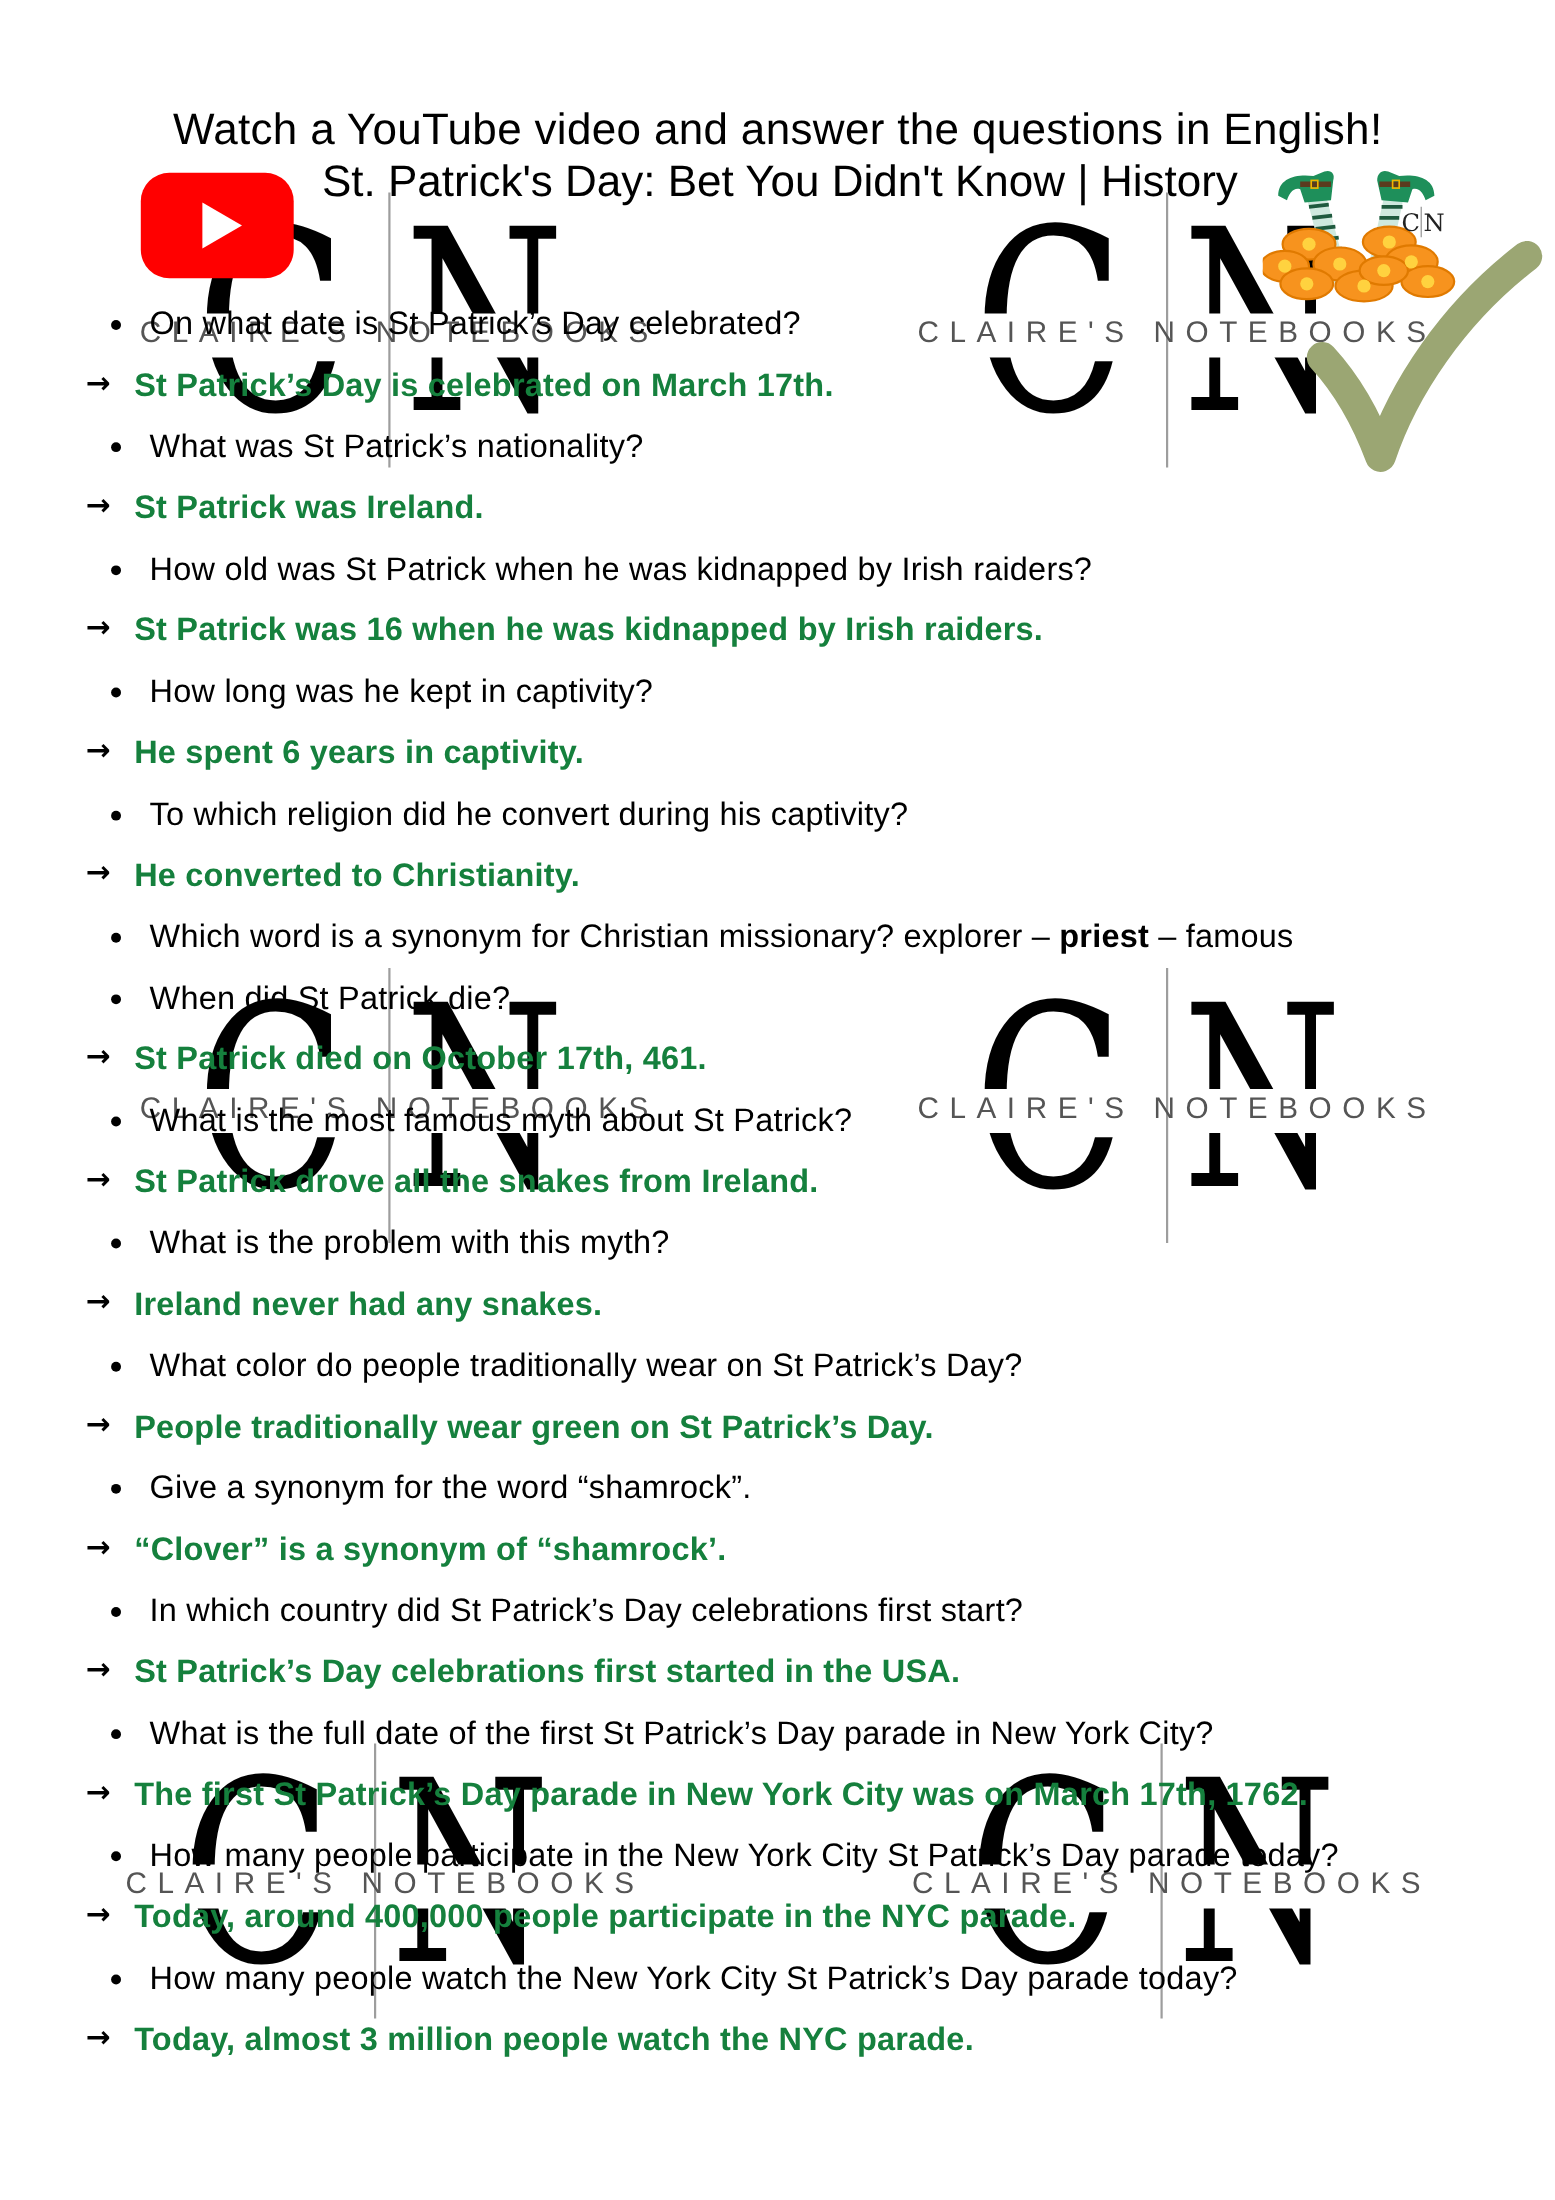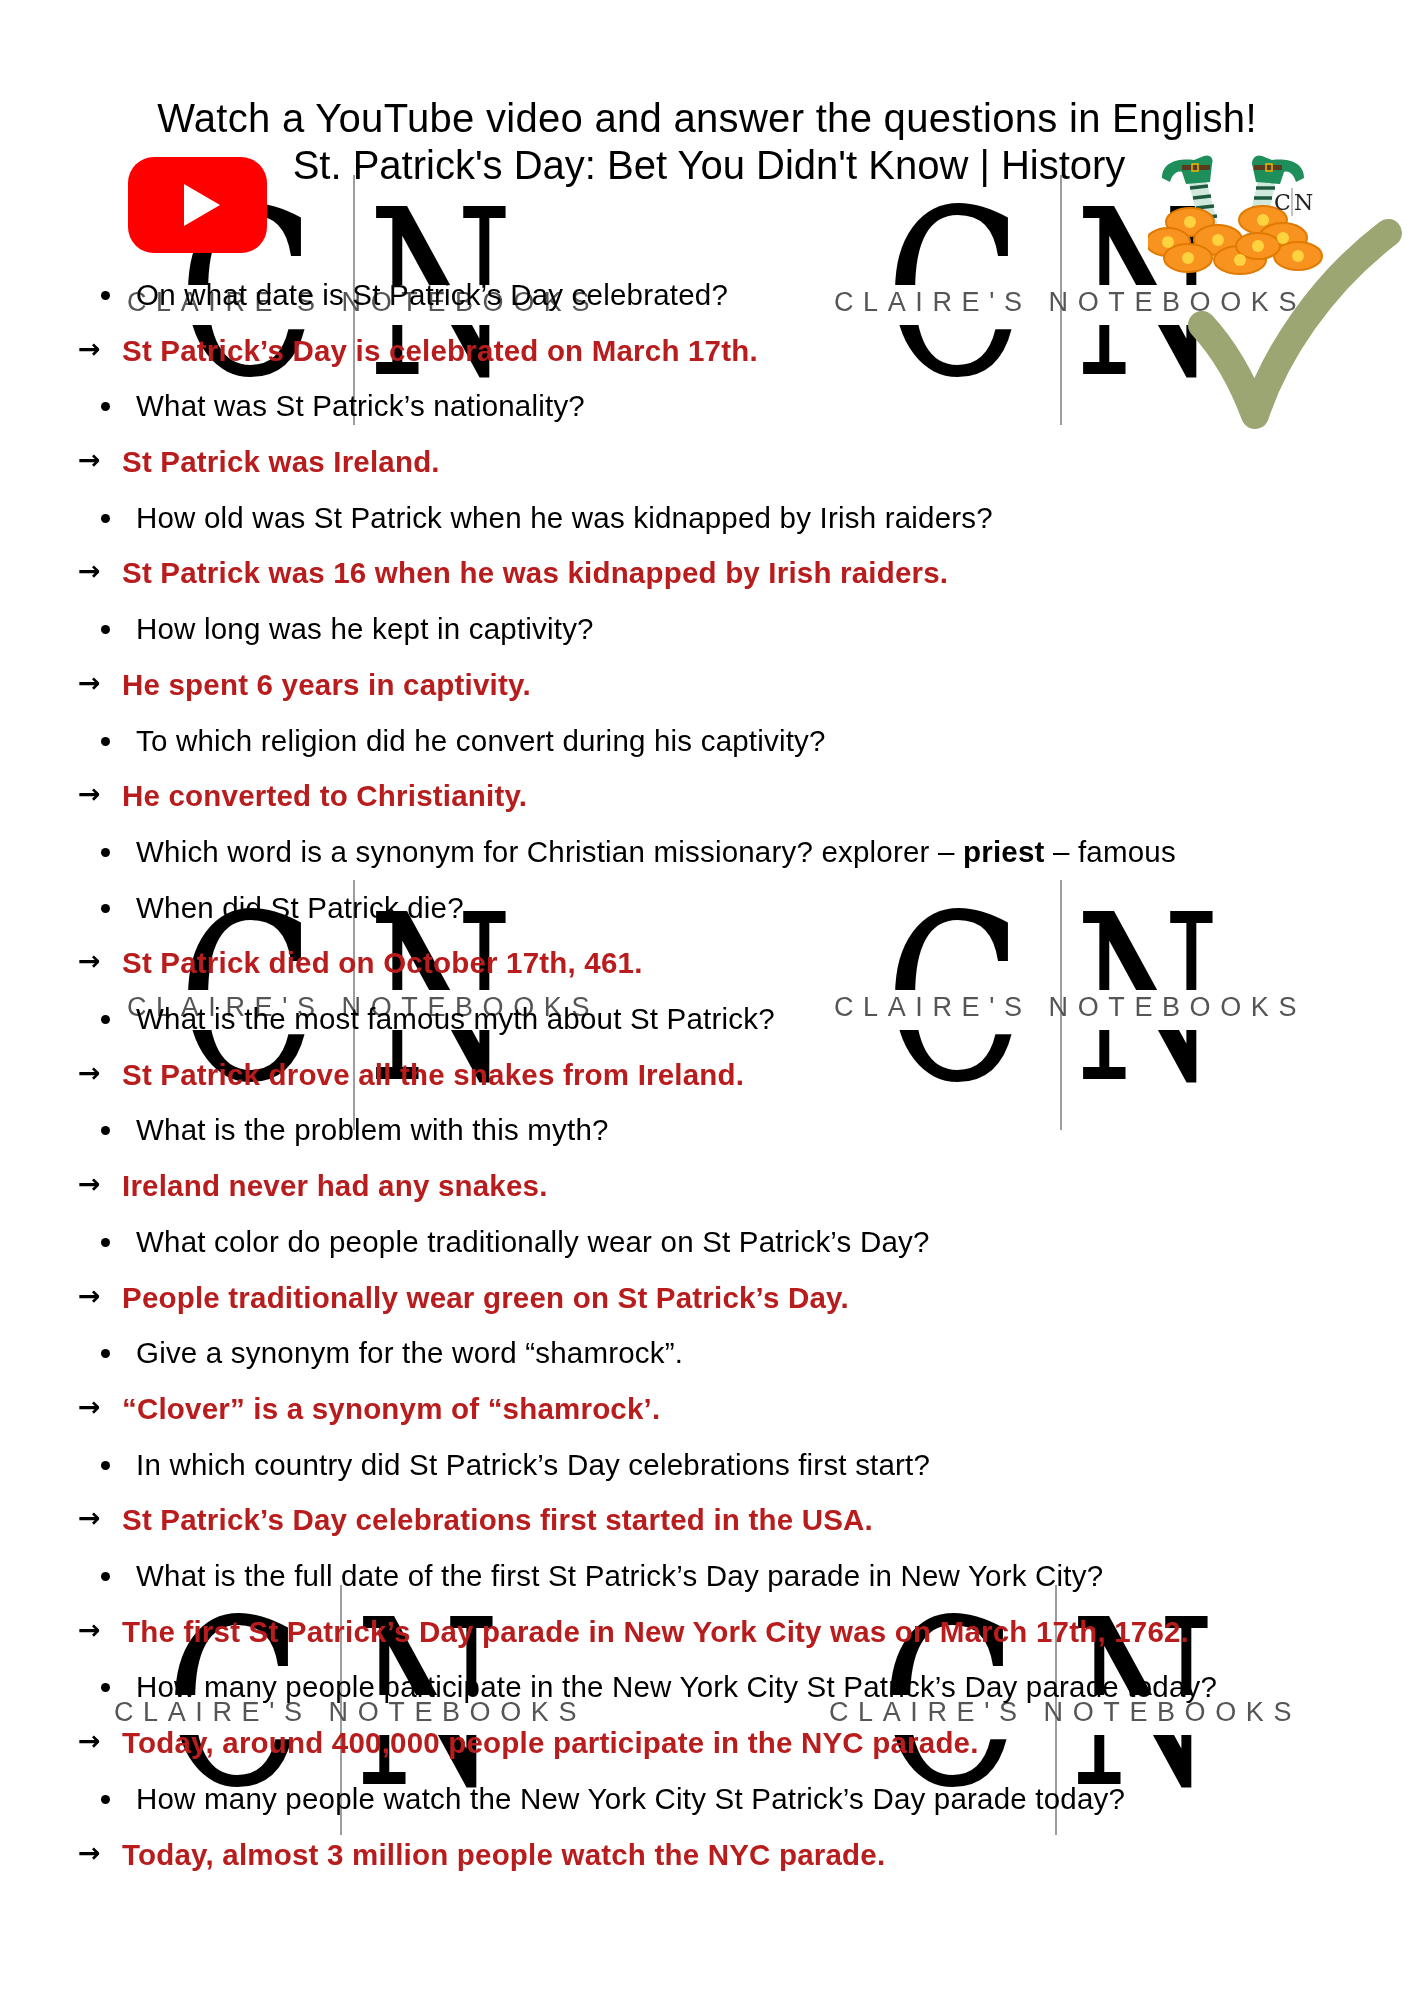--- a/index.html
+++ b/index.html
@@ -31,21 +31,21 @@
   
   .check { position: absolute; left: 1180px; top: 215px; width: 234px; height: 220px; z-index: 4; }
 
   
   .qa { position: absolute; left: 0; top: 0; width: 1414px; height: 1490px; z-index: 2; }
   .line { position: absolute; left: 0; height: 44px; white-space: nowrap; }
   .q .bullet { position: absolute; left: 101px; top: 11px; width: 9px; height: 9px; border-radius: 50%; background: #000; }
   .q .txt { position: absolute; left: 136px; top: -2px; font-family: "Liberation Sans", sans-serif; font-size: 29.5px; font-weight: normal; color: #000; letter-spacing: 0.2px; }
   .q .txt b { font-weight: bold; }
   .a .arrow { position: absolute; left: 78px; top: -3px; font-family: "DejaVu Sans", sans-serif; font-size: 27px; font-weight: bold; color: #000; }
-  .a .txt { position: absolute; left: 122px; top: -2px; font-family: "Liberation Sans", sans-serif; font-size: 29.5px; font-weight: bold; color: #b91c1c; letter-spacing: 0.2px; }
+  .a .txt { position: absolute; left: 122px; top: -2px; font-family: "Liberation Sans", sans-serif; font-size: 29.5px; font-weight: bold; color: #15803d; letter-spacing: 0.2px; }
 </style>
 </head>
 <body>
 
 <div class="page">
 
   <div class="wm" style="left:123px; top:175px;">
     <div class="bigC">C</div>
     <div class="bigN">N</div>
     <div class="band"></div>

